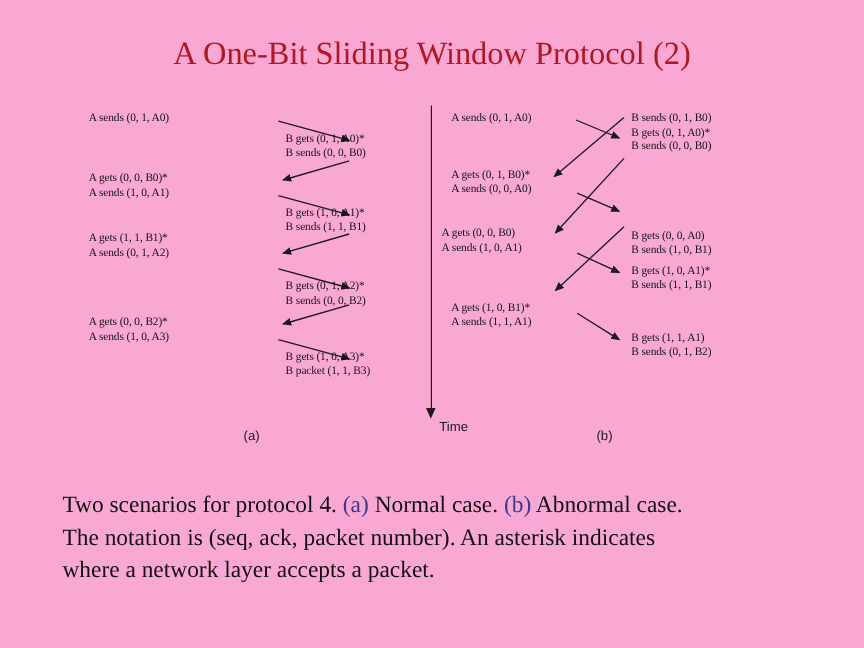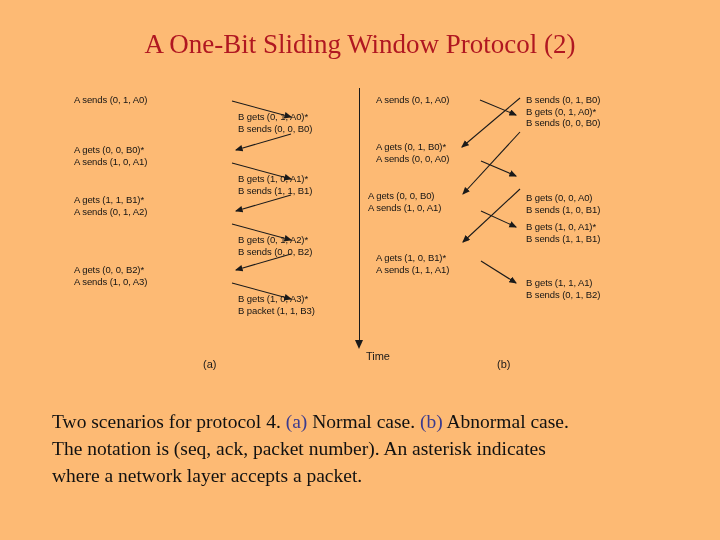--- a/index.html
+++ b/index.html
@@ -4,21 +4,21 @@
 <style>
   html, body {
     margin: 0;
     padding: 0;
     background: #ffffff;
   }
   #slide {
     position: relative;
     width: 720px;
     height: 540px;
-    background: #fdba74;
+    background: #f9a8d4;
     overflow: hidden;
     font-family: "Liberation Serif", serif;
   }
 
   
   #title {
     position: absolute;
     left: 0;
     top: 28px;
     width: 720px;
@@ -74,21 +74,21 @@
     width: 60px;
     text-align: right;
     font-family: "Liberation Sans", sans-serif;
     font-size: 11px;
     color: #1a1a1a;
   }
 
   
   .evt {
     position: absolute;
-    font-family: Liberation Sans, sans-serif;
+    font-family: Liberation Serif, serif;
     font-size: 9.5px;
     line-height: 11.5px;
     color: #141414;
     white-space: nowrap;
     letter-spacing: -0.1px;
   }
   .evt .ln { display: block; }
 
   
   .arrows {

